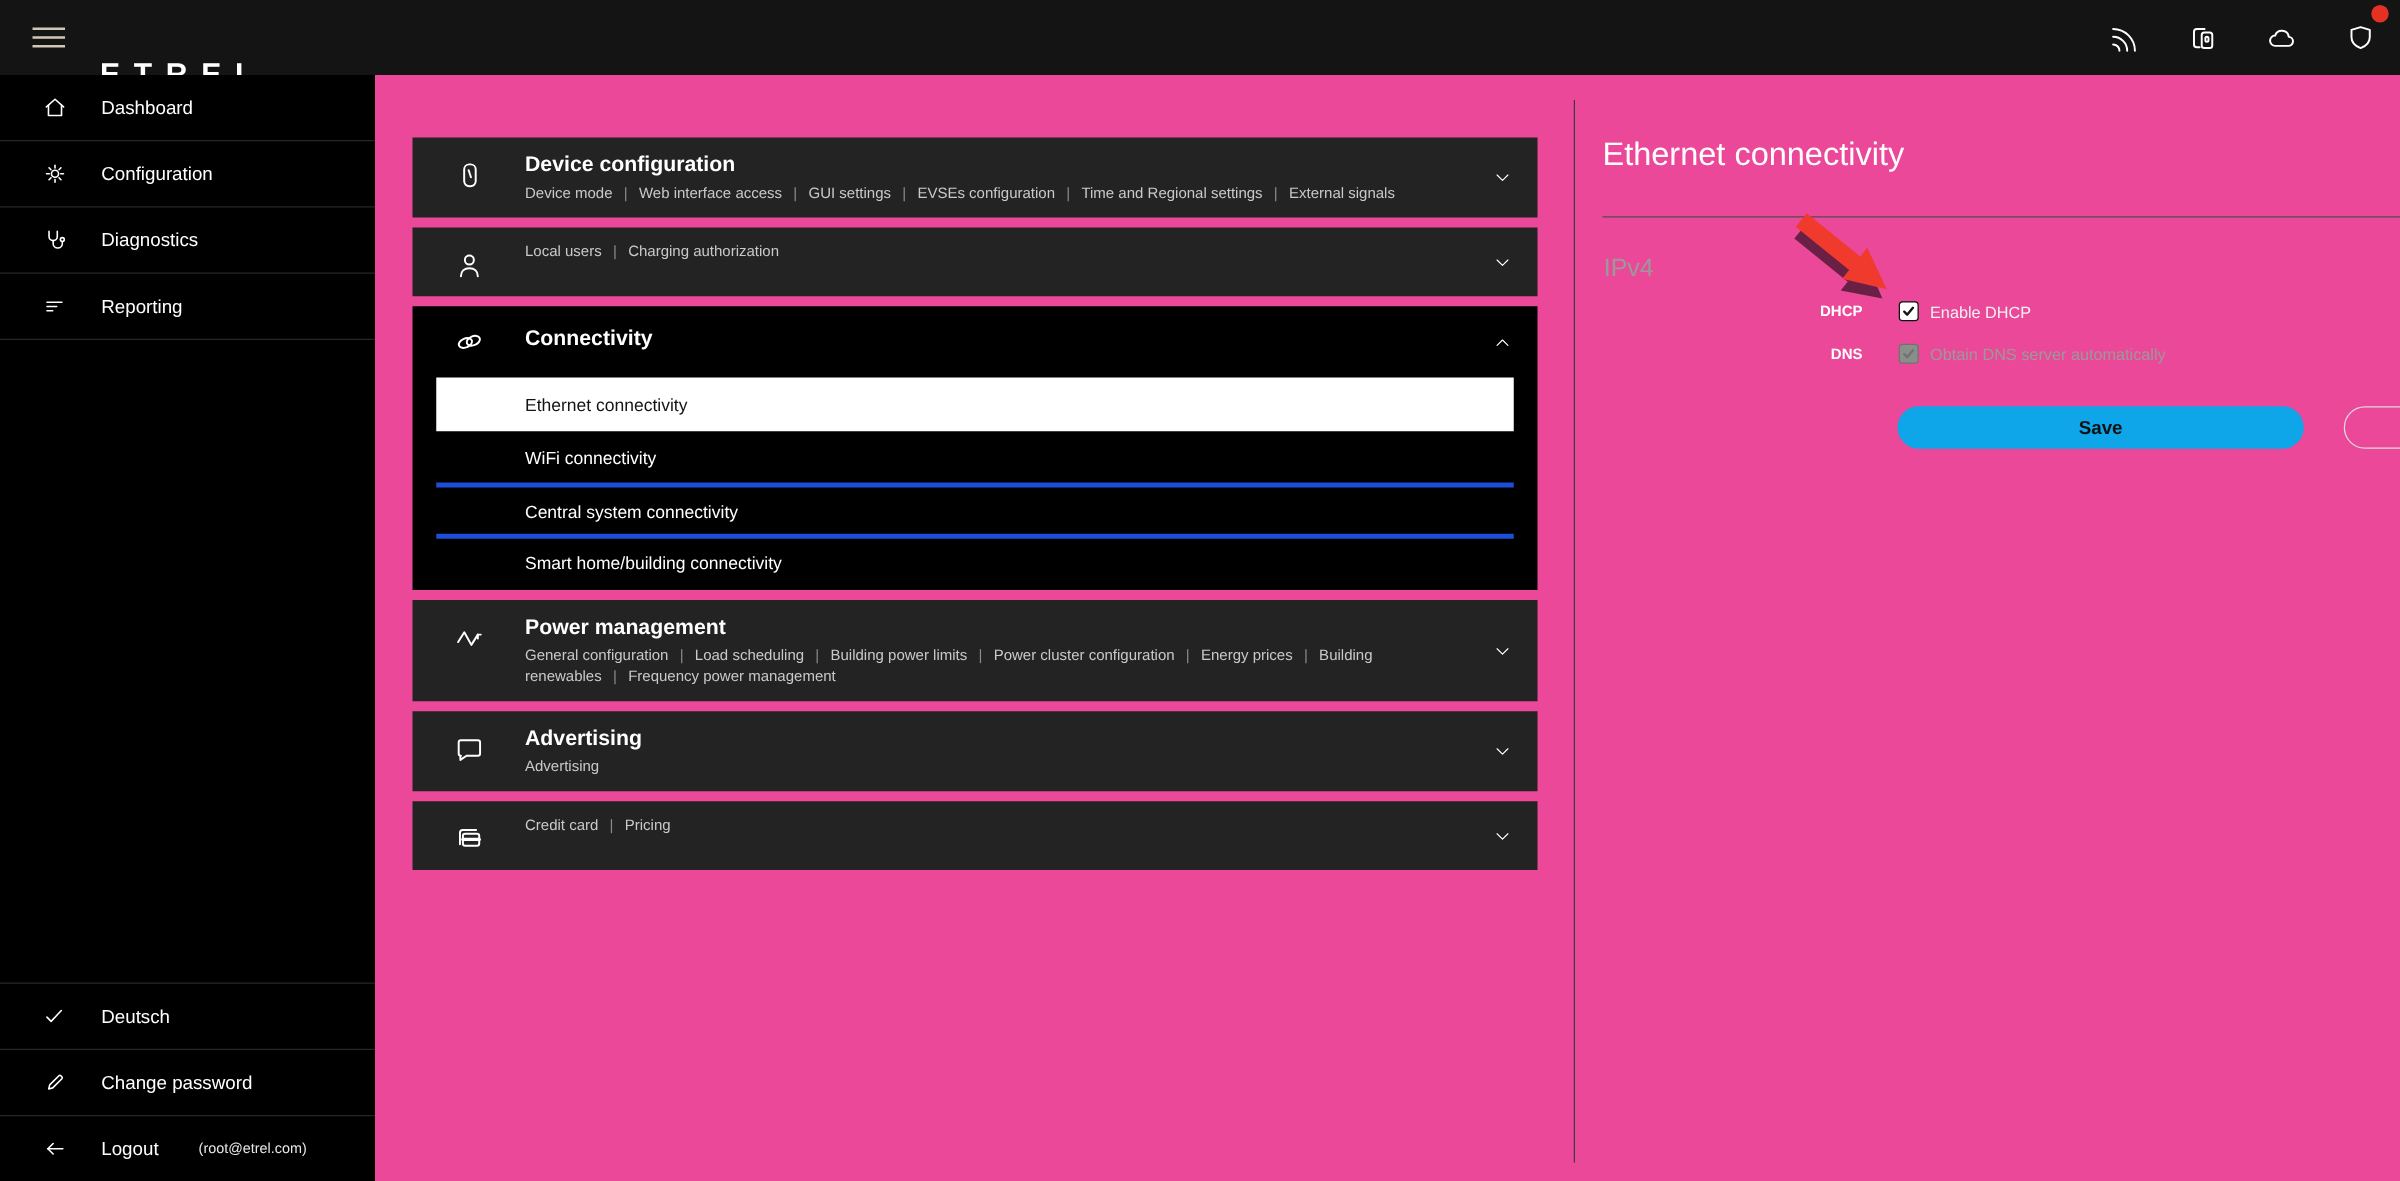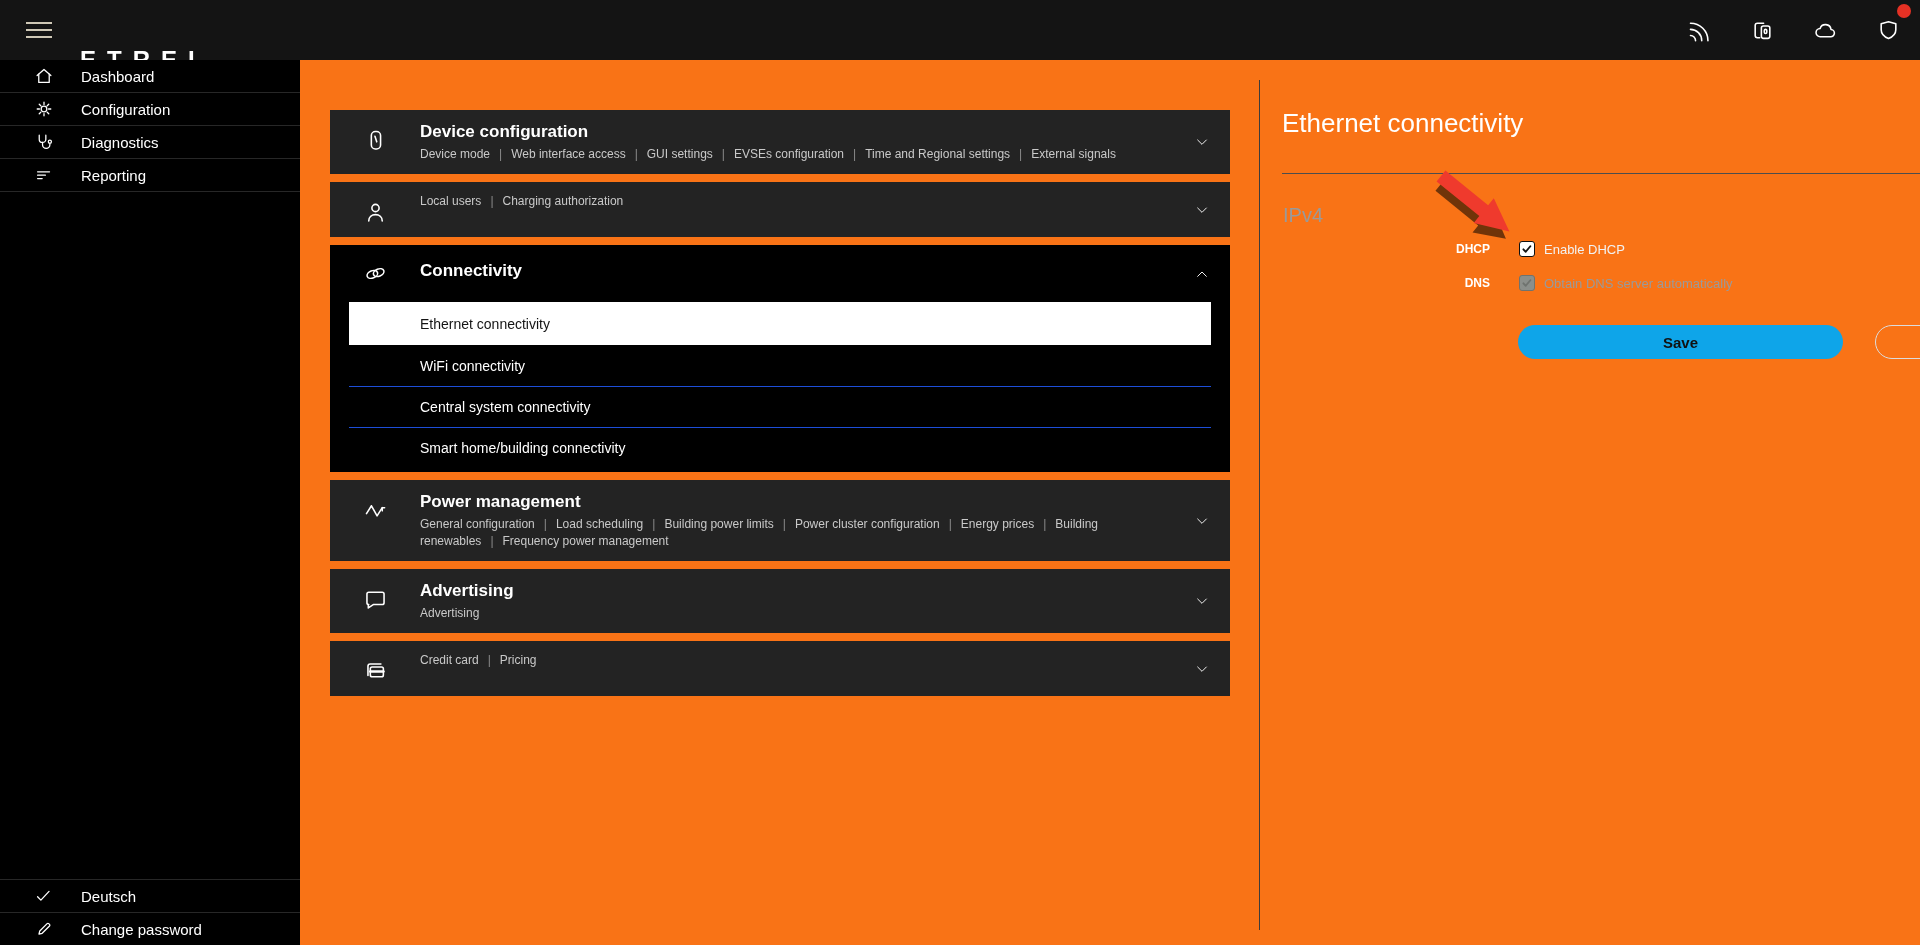--- a/index.html
+++ b/index.html
@@ -18,48 +18,48 @@
                display:flex; flex-direction:column; justify-content:center; gap:5px; }
   .hamburger span { display:block; height:2px; width:26px; background:#cfc8b6; }
   .logo { position:absolute; left:80px; top:14px; font-size:24px; font-weight:bold;
           letter-spacing:11px; color:#fff;margin-top:32px; }
   .topbar-icons { position:absolute; right:18px; top:0; height:60px; display:flex; align-items:center; gap:36px; }
   .topbar-icons .tb-icon { width:27px; height:27px; }
   .notif-dot { position:absolute; right:9px; top:4px; width:14px; height:14px; border-radius:50%; }
 
   
   .sidebar { position:absolute; left:0; top:60px; width:300px; height:885px; background:#000; }
-  .side-item { height:33px; display:flex; align-items:center; padding-left:33px; gap:26px;
+  .side-item { height:53px; display:flex; align-items:center; padding-left:33px; gap:26px;
                border-bottom:1px solid #272727; cursor:pointer; }
   .side-item .s-icon { width:22px; height:22px; flex:0 0 22px; }
   .side-item .s-label { font-size:15px; color:#fff; }
   .side-item .s-suffix { font-size:11.5px; color:#e8e8e8; margin-left:6px; }
   .sidebar-bottom { position:absolute; left:0; bottom:0; width:300px; }
   .sidebar-bottom .side-item { border-bottom:none; border-top:1px solid #272727; }
 
   
-  .main { position:absolute; left:300px; top:60px; right:0; bottom:0; background:#f97316; }
+  .main { position:absolute; left:300px; top:60px; right:0; bottom:0; background:#ec4899; }
   .accordion { position:absolute; left:30px; top:50px; width:900px; }
   .acc-section { background:#232323; margin-bottom:8px; position:relative; }
   .acc-header { display:flex; align-items:flex-start; padding:11px 0; cursor:pointer; position:relative; }
   .acc-icon { flex:0 0 90px; display:flex; justify-content:center; padding-top:6px; }
   .acc-icon svg { width:27px; height:27px; }
   .acc-body { flex:1; padding-right:60px; }
   .acc-title { font-size:17px; font-weight:bold; line-height:22px; margin-bottom:3px; color:#fff; }
   .acc-links { font-size:12px; line-height:17px; color:#c9c9c9; }
   .acc-links .sep { color:#8a8a8a; margin:0 9px; }
   .acc-chevron { position:absolute; right:20px; top:50%; margin-top:-8px; width:16px; height:16px; }
   .acc-section.expanded { background:#000; }
   .acc-section.expanded .acc-header { padding:15px 0; }
   .acc-section.expanded .acc-icon { padding-top:0; }
   .conn-list { margin:0 19px; padding-bottom:4px; }
   .conn-item { height:41px; display:flex; align-items:center; padding-left:71px;
                font-size:14px; color:#fff; cursor:pointer; }
   .conn-item.selected { height:43px; background:#fff; color:#141414; }
-  .conn-item:nth-child(n+3) { border-top:1px solid #1d4ed8; }
+  .conn-item:nth-child(n+3) { border-top:4px solid #1d4ed8; }
 
   
   .vdivider { position:absolute; left:1259px; top:80px; height:850px; width:1px; background:#3c3c3c; }
   .detail { position:absolute; left:1259px; top:60px; right:0; bottom:0; }
   .detail-title { position:absolute; left:23px; top:48px; font-size:26px; font-weight:normal; color:#fff; }
   .detail-hr { position:absolute; left:23px; right:0; top:113px; height:1px; background:#4d4d4d; }
   .group-label { position:absolute; left:24px; top:144px; font-size:20px; color:#9a9a9a; }
   .field-row { position:absolute; left:0; display:flex; align-items:center; height:18px; }
   .field-label { width:231px; text-align:right; font-size:12px; font-weight:bold; color:#fff; }
   .checkbox { margin-left:29px; width:16px; height:16px; border-radius:3px; position:relative;
@@ -166,20 +166,30 @@
         <span class="s-label">Deutsch</span>
       </div>
       <div class="side-item">
         <span class="s-icon">
           <svg viewBox="0 0 24 24" fill="none" stroke="#fff" stroke-width="1.4" stroke-linecap="round" stroke-linejoin="round">
             <path d="M6.5 17.6l.9-3.5 8-8a1.2 1.2 0 0 1 1.7 0l.9.9a1.2 1.2 0 0 1 0 1.7l-8 8z"></path>
           </svg>
         </span>
         <span class="s-label">Change password</span>
       </div>
+      <div class="side-item">
+        <span class="s-icon">
+          <svg viewBox="0 0 24 24" fill="none" stroke="#fff" stroke-width="1.4" stroke-linecap="round" stroke-linejoin="round">
+            <path d="M18.8 12H5.6"></path>
+            <path d="M10.4 7.4 5.8 12l4.6 4.6"></path>
+          </svg>
+        </span>
+        <span class="s-label">Logout</span>
+        <span class="s-suffix">(root@etrel.com)</span>
+      </div>
     </div>
 </nav>
 
 <main class="main">
   <div class="accordion" id="accordion">
       <div class="acc-section">
         <div class="acc-header">
           <div class="acc-icon">
             <svg viewBox="0 0 24 24" fill="none" stroke="#fff" stroke-width="1.4" stroke-linecap="round" stroke-linejoin="round">
               <rect x="8.3" y="4" width="8.2" height="15.5" rx="3.6"></rect>

